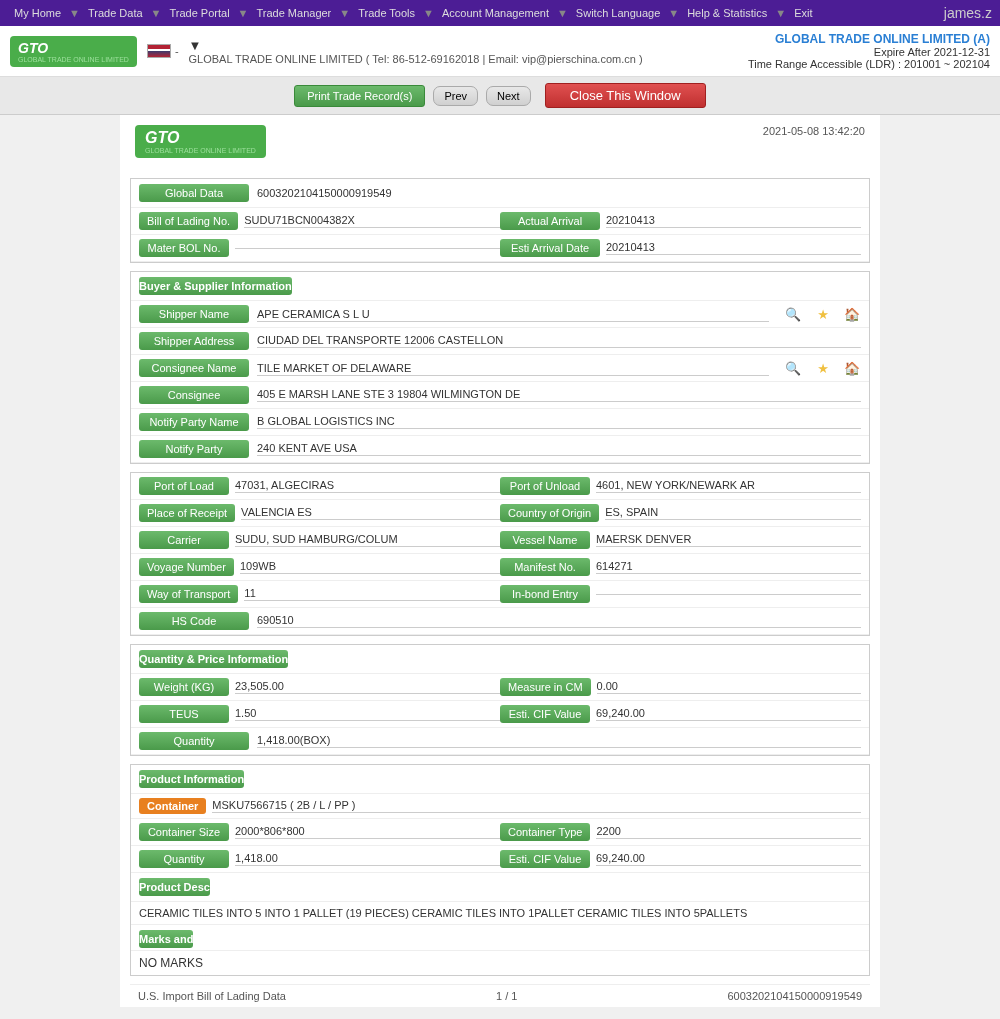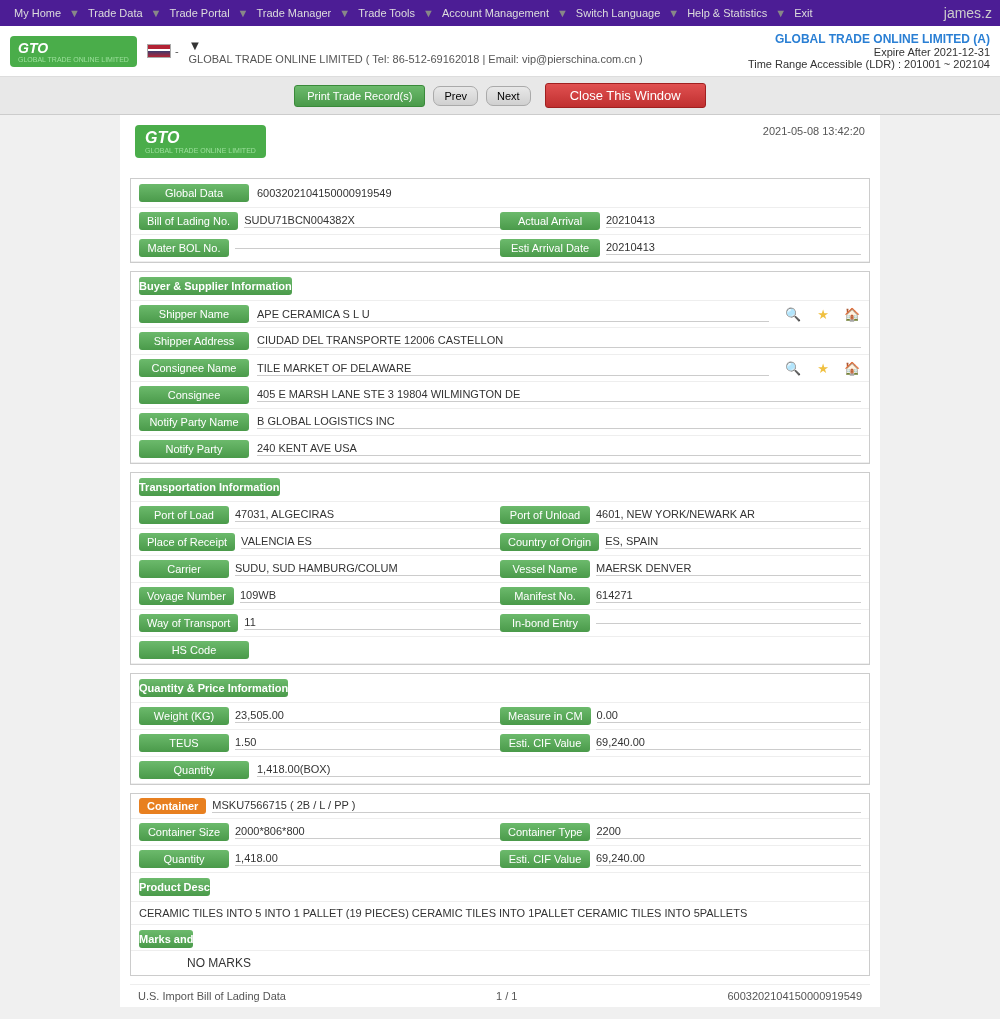--- a/index.html
+++ b/index.html
@@ -64,21 +64,21 @@
 
     
     .value-underline { border-bottom: 1px solid #ccc; flex: 1; padding-bottom: 1px; font-size: 11px; }
 
     
     .container-badge { display: inline-block; background: #e88020; color: #fff; padding: 2px 8px; border-radius: 3px; font-size: 11px; margin-right: 6px; font-weight: bold; }
 
     
     .doc-footer { display: flex; justify-content: space-between; align-items: center; padding: 5px 8px; font-size: 11px; color: #555; border-top: 1px solid #eee; }
 
-    .marks-section { padding: 5px 8px; margin-left: 48px; }
+    .marks-section { padding: 5px 8px; }
     .product-desc-section { padding: 5px 8px; font-size: 11px; border-bottom: 1px solid #eee; }
 
     .single-row { display: flex; align-items: center; padding: 4px 8px; border-bottom: 1px solid #eee; }
 
     .page-wrapper { background: #f0f0f0; min-height: 1019px; }
     .content-wrapper { background: #fff; max-width: 760px; margin: 0 auto; }
   </style>
 </head>
 <body>
 
@@ -212,23 +212,20 @@
         <span class="field-label">Notify Party Name</span>
         <span class="value-underline">B GLOBAL LOGISTICS INC</span>
       </div>
       <div class="single-row">
         <span class="field-label">Notify Party</span>
         <span class="value-underline">240 KENT AVE USA</span>
       </div>
     </div>
 
     <div class="section-card" style="margin: 0 10px 8px 10px;">
-      <div class="section-header">
-        <span class="section-title-badge">Transportation Information</span>
-      </div>
       <div class="two-col-row">
         <div class="col-half">
           <span class="field-label-sm">Port of Load</span>
           <span class="value-underline">47031, ALGECIRAS</span>
         </div>
         <div class="col-half">
           <span class="field-label-sm">Port of Unload</span>
           <span class="value-underline">4601, NEW YORK/NEWARK AR</span>
         </div>
       </div>
@@ -267,20 +264,21 @@
           <span class="field-label-sm">Way of Transport</span>
           <span class="value-underline">11</span>
         </div>
         <div class="col-half">
           <span class="field-label-sm">In-bond Entry</span>
           <span class="value-underline"></span>
         </div>
       </div>
       <div class="single-row">
         <span class="field-label">HS Code</span>
+        <span class="value-underline">690510</span>
       </div>
     </div>
 
     <div class="section-card" style="margin: 0 10px 8px 10px;">
       <div class="section-header">
         <span class="section-title-badge">Quantity &amp; Price Information</span>
       </div>
       <div class="two-col-row">
         <div class="col-half">
           <span class="field-label-sm">Weight (KG)</span>
@@ -301,20 +299,23 @@
           <span class="value-underline">69,240.00</span>
         </div>
       </div>
       <div class="single-row">
         <span class="field-label">Quantity</span>
         <span class="value-underline">1,418.00(BOX)</span>
       </div>
     </div>
 
     <div class="section-card" style="margin: 0 10px 8px 10px;">
+      <div class="section-header">
+        <span class="section-title-badge">Product Information</span>
+      </div>
       <div class="single-row">
         <span class="container-badge">Container</span>
         <span class="value-underline">MSKU7566715 ( 2B / L / PP )</span>
       </div>
       <div class="two-col-row">
         <div class="col-half">
           <span class="field-label-sm">Container Size</span>
           <span class="value-underline">2000*806*800</span>
         </div>
         <div class="col-half">

